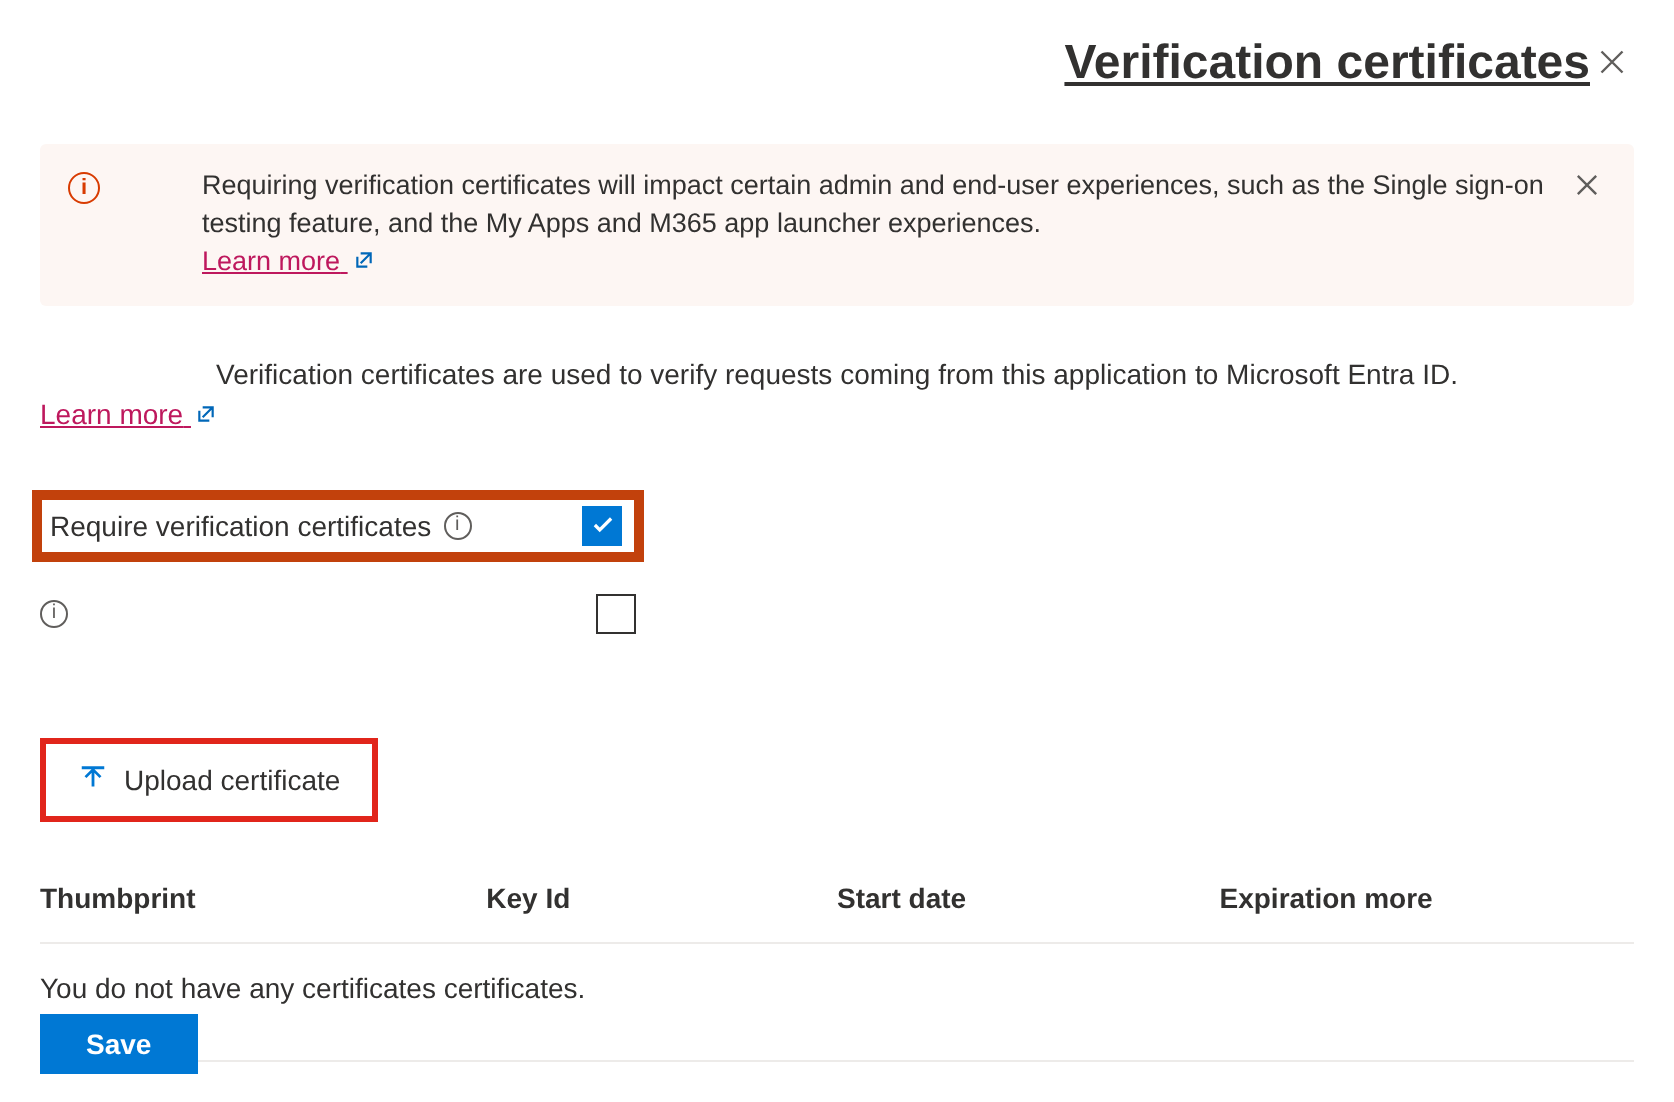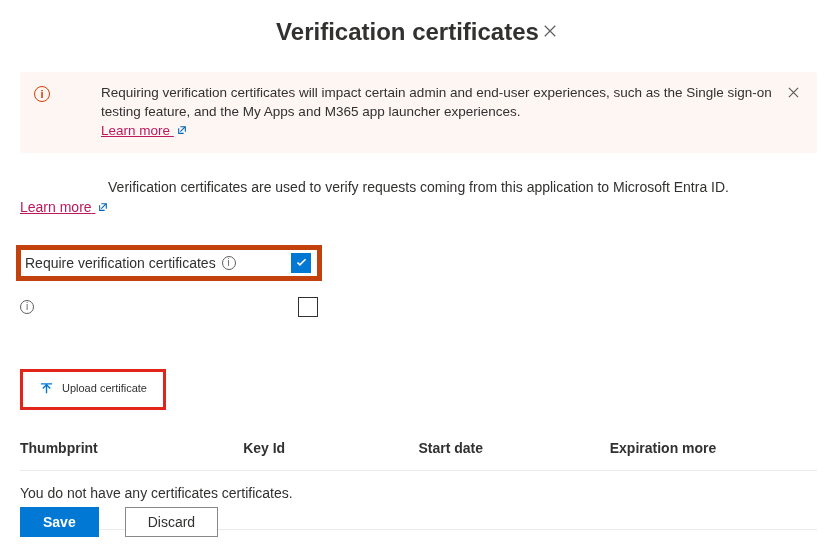--- a/index.html
+++ b/index.html
@@ -7,21 +7,21 @@
     margin: 0;
     font-family: "Segoe UI", -apple-system, sans-serif;
     font-size: 14px;
     color: #323130;
     background: #fff;
     width: 837px;
     height: 551px;
     padding: 18px 20px;
     position: relative;
   }
-  .header { display:flex; align-items:flex-start; justify-content:center;}
+  .header { display:flex; align-items:flex-start; justify-content:flex-end;text-decoration:underline;}
   .title { font-size: 24px; font-weight: 600; margin: 0 0 26px 0; }
   .close-x { cursor:pointer; font-size: 18px; color:#605e5c; padding: 4px;}
   .notice {
     background: #fdf6f3;
     border-radius: 3px;
     display: flex;
     align-items: flex-start;
     padding: 12px 14px;
     margin-bottom: 26px;
     gap: 10px;
@@ -44,21 +44,21 @@
   .learn2 { margin-bottom: 30px; }
   .setting-row { display:flex; align-items:center; margin-bottom: 16px; }
   .setting-label { display:inline-flex; align-items:center; gap:6px; width: 278px; font-size:14px; }
   .mini-info { width:14px; height:14px; border:1px solid #605e5c; border-radius:50%; display:inline-flex; align-items:center; justify-content:center; font-size:10px; color:#605e5c; cursor:default;}
   .checkbox { width:20px; height:20px; border:1px solid #323130; display:inline-flex; align-items:center; justify-content:center; cursor:pointer;}
   .checkbox.checked { background:#0078d4; border-color:#0078d4; color:#fff; }
   .checkbox.checked svg { width:13px; height:13px; }
   .highlight-require { border:5px solid #c2410c; padding: 3px 6px 3px 0; margin-left:-4px; display:inline-flex; align-items:center; }
   .highlight-require .setting-label { width: 270px; padding-left:4px;}
   .highlight-upload { border:3px solid #e1251b; display:inline-block; margin-top: 36px; margin-bottom: 18px; padding: 2px;}
-  .upload-btn { display:inline-flex; align-items:flex-start; gap:8px; padding: 8px 14px; cursor:pointer; color: #323130; font-size:11px; }
+  .upload-btn { display:inline-flex; align-items:flex-start; gap:8px; padding: 8px 14px; cursor:pointer; color: #323130; font-size:14px; }
   .upload-btn svg { width:15px; height:15px; color:#0078d4; }
   table { width:100%; border-collapse: collapse; margin-top: 6px;}
   th { text-align:left; font-weight:600; font-size:14px; padding: 6px 0 14px 0; border-bottom:1px solid #edebe9;}
   .empty-row td { padding: 14px 0; font-size:14px; color:#323130; }
   .footer { position:absolute; bottom: 14px; left:20px; display:flex; gap:26px; }
   .btn { font-size:14px; padding: 6px 22px; cursor:pointer; font-family:inherit;}
   .btn-primary { background:#0078d4; color:#fff; border:1px solid #0078d4; font-weight:600;}
   .btn-secondary { background:#fff; color:#323130; border:1px solid #8a8886; }
   .divider { border-top:1px solid #edebe9; margin-top: 14px;}
 </style>
@@ -146,17 +146,16 @@
   <tbody>
     <tr class="empty-row">
         <td colspan="4">You do not have any certificates certificates.</td>
       </tr>
   </tbody>
 </table>
 <div class="divider"></div>
 
 <div class="footer">
   <button class="btn btn-primary">Save</button>
-  <button class="btn btn-secondary">Discard</button>
 </div>
 
 
 
 
 </body></html>

